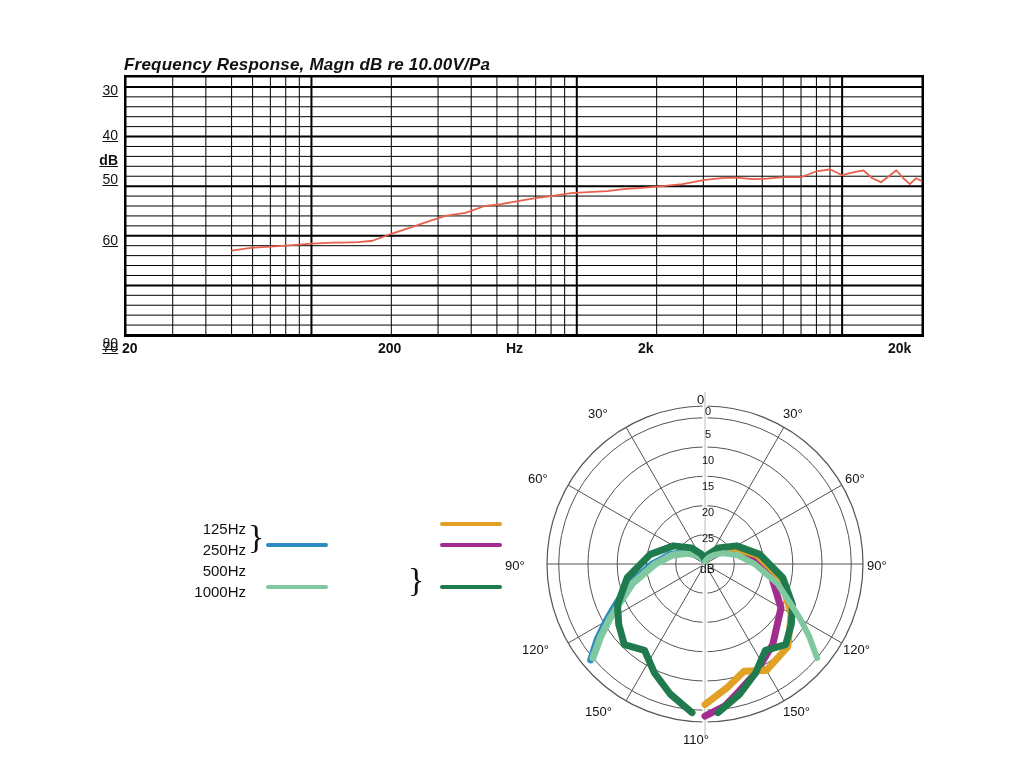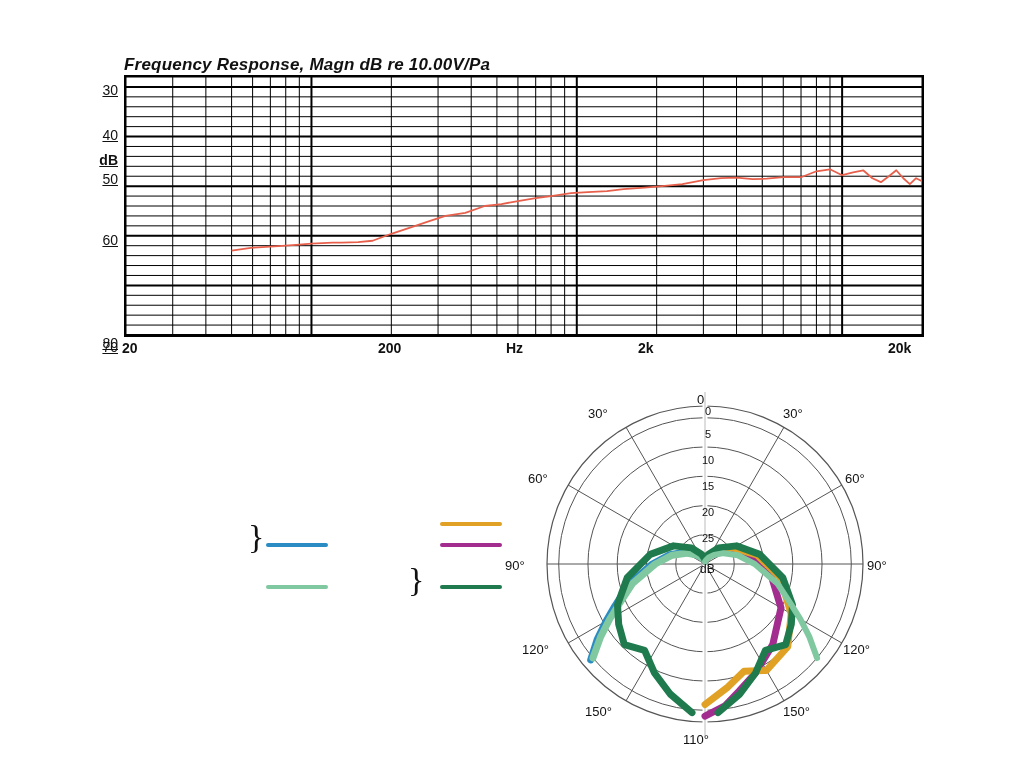--- a/index.html
+++ b/index.html
@@ -251,20 +251,26 @@
   <div class="polar-rlabel" style="left:200px; top:13px;">0</div>
   <div class="polar-rlabel" style="left:200px; top:36px;">5</div>
   <div class="polar-rlabel" style="left:197px; top:62px;">10</div>
   <div class="polar-rlabel" style="left:197px; top:88px;">15</div>
   <div class="polar-rlabel" style="left:197px; top:114px;">20</div>
   <div class="polar-rlabel" style="left:197px; top:140px;">25</div>
   <div class="polar-rlabel" style="left:195px; top:170px; font-size:12px;">dB</div>
 </div>
 
 <div id="legend">
+  <div class="legend-col legend-labels" style="left:0px;">
+    <div class="legend-row">125Hz</div>
+    <div class="legend-row">250Hz</div>
+    <div class="legend-row">500Hz</div>
+    <div class="legend-row">1000Hz</div>
+  </div>
   <div class="brace" style="left:88px; top:2px;">}</div>
   <div class="swatch" style="left:106px; top:25px; background:#2b8cc4;"></div>
   <div class="swatch" style="left:106px; top:67px; background:#7fc8a0;"></div>
 
   <div class="brace" style="left:248px; top:45px;">}</div>
   <div class="swatch" style="left:280px; top:4px; background:#e0a125;"></div>
   <div class="swatch" style="left:280px; top:25px; background:#a32d8f;"></div>
   <div class="swatch" style="left:280px; top:67px; background:#1f7a4d;"></div>
 </div>
 

